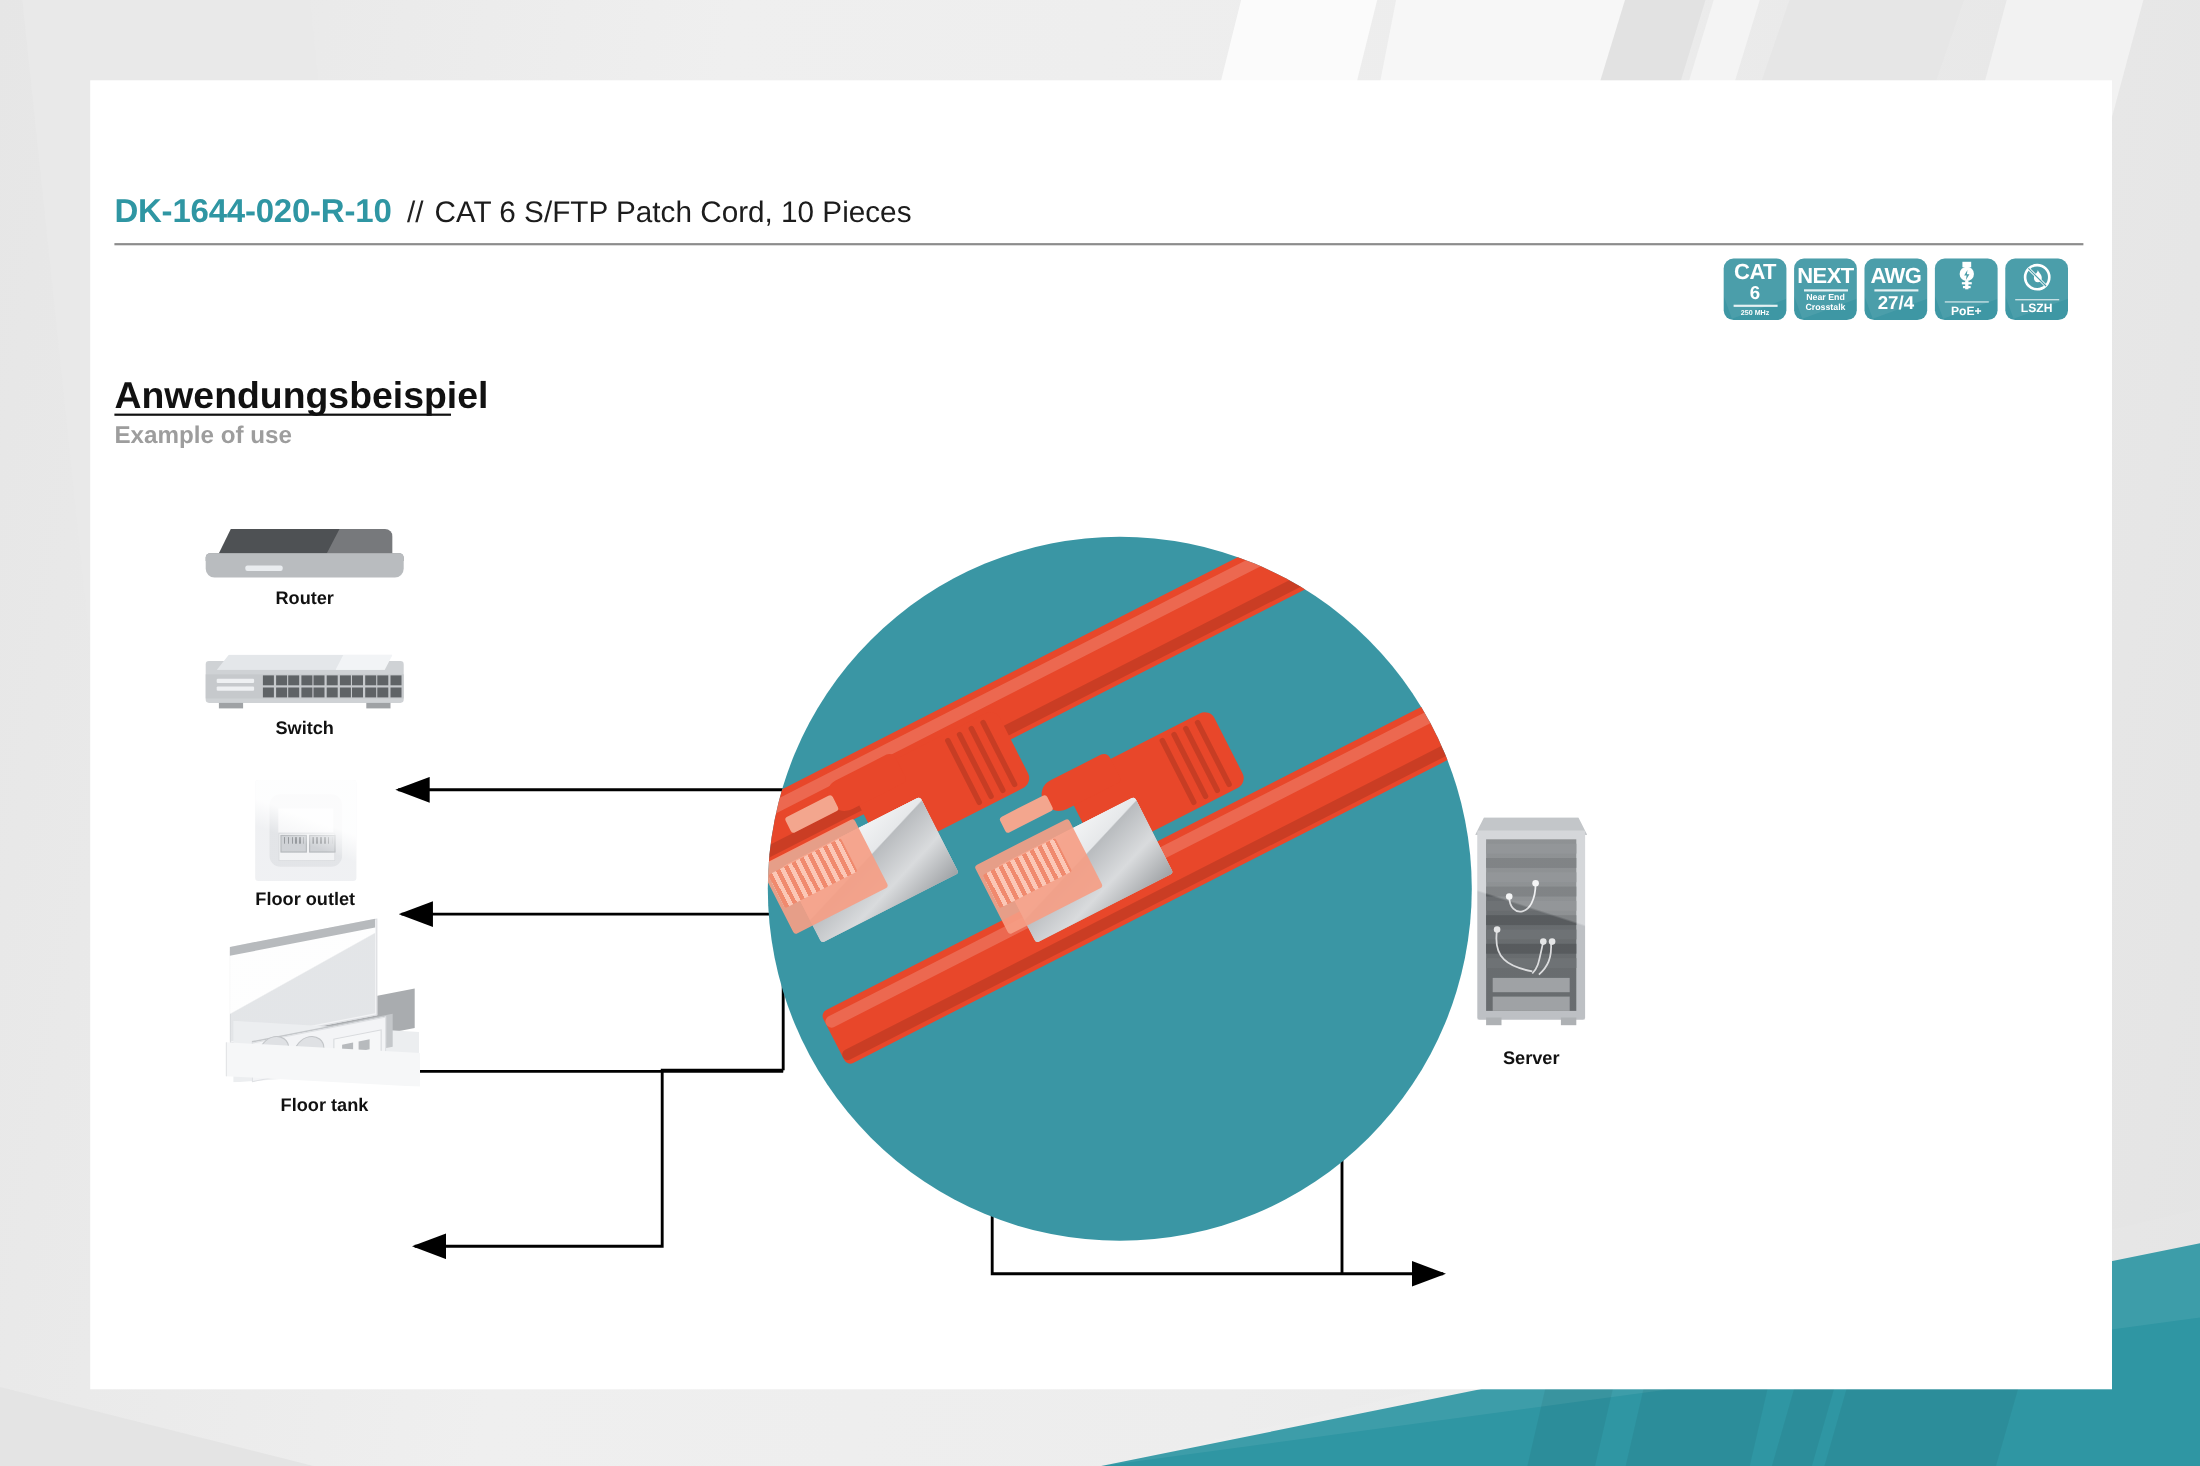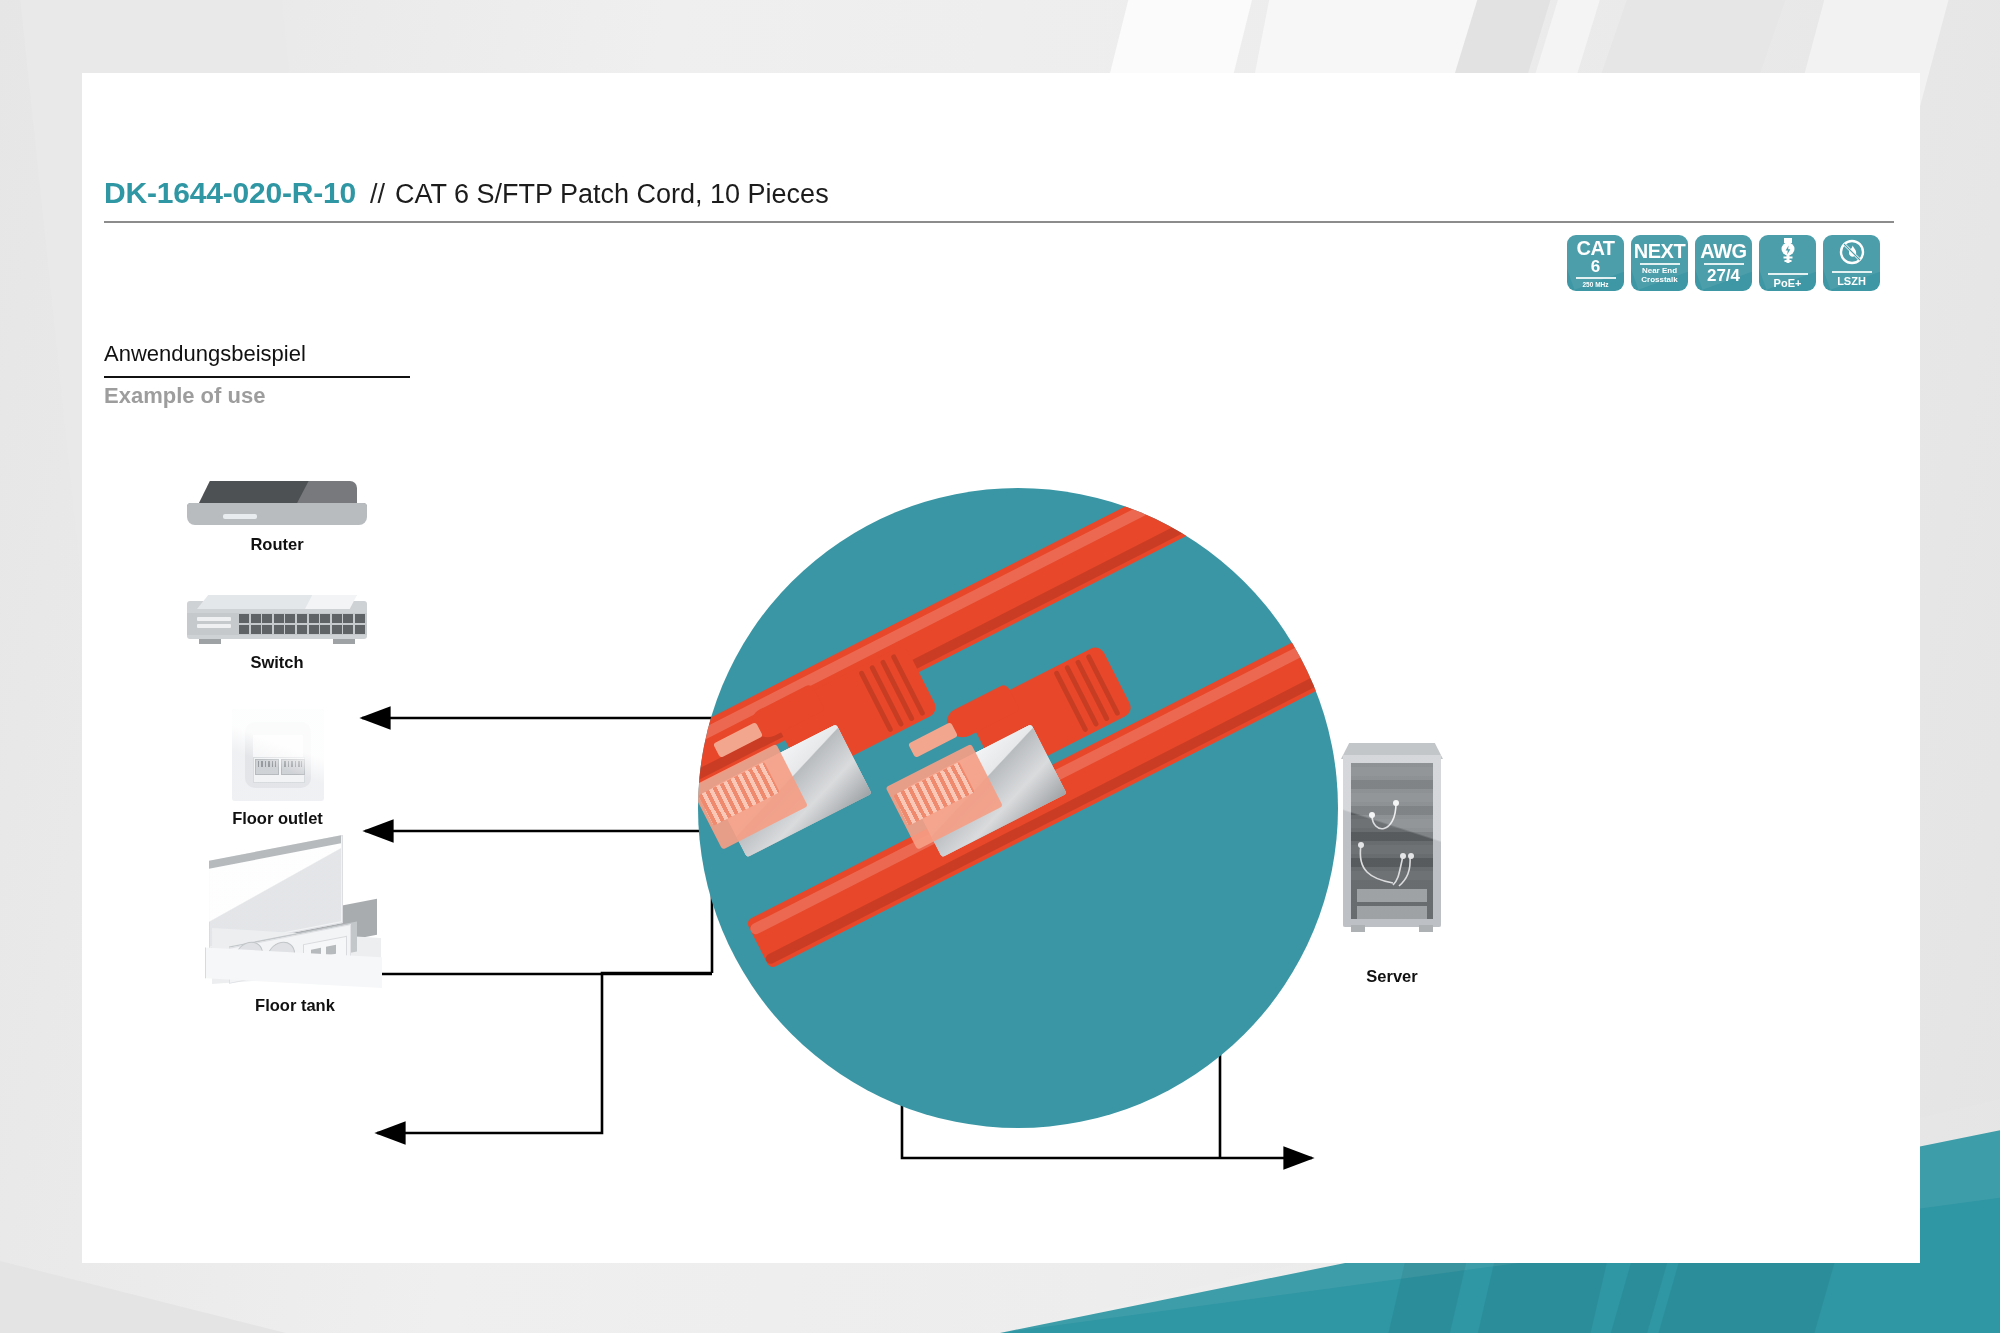--- a/index.html
+++ b/index.html
@@ -64,21 +64,21 @@
   .badge::after{content:"";position:absolute;left:-10%;top:-40%;width:120%;height:120%;
      background:rgba(255,255,255,0.07);transform:rotate(-20deg);}
   .b-top{font-size:20px;font-weight:700;line-height:1;letter-spacing:-0.5px;}
   .b-mid{font-size:17px;font-weight:700;line-height:1.05;}
   .b-sub{font-size:8px;font-weight:700;line-height:1.1;text-align:center;}
   .b-sub2{font-size:6.5px;font-weight:700;line-height:1.15;text-align:center;}
   .b-rule{width:40px;height:1.5px;background:rgba(255,255,255,0.85);margin:2px 0;}
   .b-icon{display:block;}
 
   
-  .sec-de{position:absolute;left:22px;top:268px;font-size:22px;font-weight:400;color:#111;}
+  .sec-de{position:absolute;left:22px;top:268px;font-size:34px;font-weight:700;color:#111;}
   .sec-de-rule{position:absolute;left:22px;top:303px;width:306px;height:2px;background:#111;}
   .sec-en{position:absolute;left:22px;top:310px;font-size:22px;font-weight:700;color:#9d9d9d;}
 
   
   .diagram{position:absolute;left:0;top:360px;width:1838px;height:800px;}
 
   .node{position:absolute;text-align:center;}
   .node-label{font-size:16.5px;font-weight:700;color:#111;margin-top:8px;white-space:nowrap;}
 
   
@@ -461,17 +461,17 @@
           <circle cx="31" cy="72" r="3" fill="#f2f3f4"></circle>
           <circle cx="55" cy="60" r="3" fill="#f2f3f4"></circle>
           <circle cx="20" cy="102" r="3" fill="#f2f3f4"></circle>
           <circle cx="62" cy="113" r="3" fill="#f2f3f4"></circle>
           <circle cx="70" cy="113" r="3" fill="#f2f3f4"></circle>
         </svg>
         <div class="srv-gloss"></div>
         <div class="srv-foot srv-f1"></div>
           <div class="srv-foot srv-f2"></div>
       </div>
-      <div class="node-label" style="margin-top:28px">Server</div>
+      <div class="node-label" style="margin-top:14px">Server</div>
     </div>
 
   </div>
 </div>
 
 </body></html>

